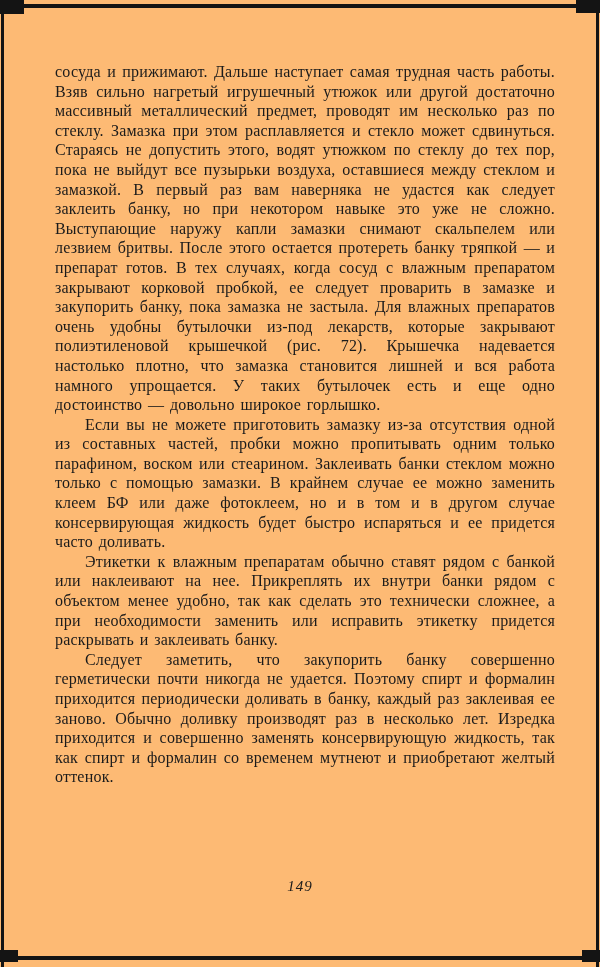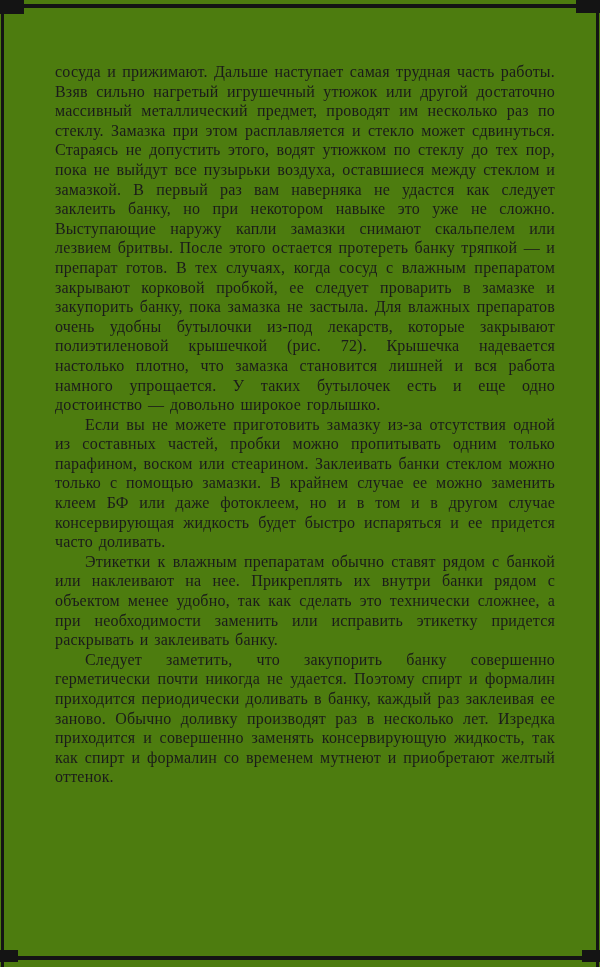--- a/index.html
+++ b/index.html
@@ -5,21 +5,21 @@
   html, body {
     margin: 0;
     padding: 0;
     background: #e9e7e2;
   }
   .page {
     position: relative;
     width: 600px;
     height: 967px;
     margin: 0 auto;
-    background: #4d7c0f;
+    background: #fdba74;
     overflow: hidden;
     font-family: "Liberation Serif", "DejaVu Serif", serif;
     color: #1b1b1b;
   }
   
   .edge {
     position: absolute;
     background: #141414;
   }
   .edge-top    { top: 4px; left: 0; right: 0; height: 4px; }
@@ -74,14 +74,15 @@
   <div class="edge corner-bl"></div>
   <div class="edge corner-br"></div>
 
   <div class="text-block">
     <p class="para no-indent">сосуда и прижимают. Дальше наступает самая трудная часть работы. Взяв сильно нагретый игрушечный утюжок или другой достаточно массивный металлический предмет, проводят им несколько раз по стеклу. Замазка при этом расплавляется и стекло может сдвинуться. Стараясь не допустить этого, водят утюжком по стеклу до тех пор, пока не выйдут все пузырьки воздуха, оставшиеся между стеклом и замазкой. В первый раз вам наверняка не удастся как следует заклеить банку, но при некотором навыке это уже не сложно. Выступающие наружу капли замазки снимают скальпелем или лезвием бритвы. После этого остается протереть банку тряпкой — и препарат готов. В тех случаях, когда сосуд с влажным препаратом закрывают корковой пробкой, ее следует проварить в замазке и закупорить банку, пока замазка не застыла. Для влажных препаратов очень удобны бутылочки из-под лекарств, которые закрывают полиэтиленовой крышечкой (рис. 72). Крышечка надевается настолько плотно, что замазка становится лишней и вся работа намного упрощается. У таких бутылочек есть и еще одно достоинство — довольно широкое горлышко.</p>
     <p class="para">Если вы не можете приготовить замазку из-за отсутствия одной из составных частей, пробки можно пропитывать одним только парафином, воском или стеарином. Заклеивать банки стеклом можно только с помощью замазки. В крайнем случае ее можно заменить клеем БФ или даже фотоклеем, но и в том и в другом случае консервирующая жидкость будет быстро испаряться и ее придется часто доливать.</p>
     <p class="para">Этикетки к влажным препаратам обычно ставят рядом с банкой или наклеивают на нее. Прикреплять их внутри банки рядом с объектом менее удобно, так как сделать это технически сложнее, а при необходимости заменить или исправить этикетку придется раскрывать и заклеивать банку.</p>
     <p class="para">Следует заметить, что закупорить банку совершенно герметически почти никогда не удается. Поэтому спирт и формалин приходится периодически доливать в банку, каждый раз заклеивая ее заново. Обычно доливку производят раз в несколько лет. Изредка приходится и совершенно заменять консервирующую жидкость, так как спирт и формалин со временем мутнеют и приобретают желтый оттенок.</p>
   </div>
 
+  <div class="page-number">149</div>
 
 </div>
 
 </body></html>

